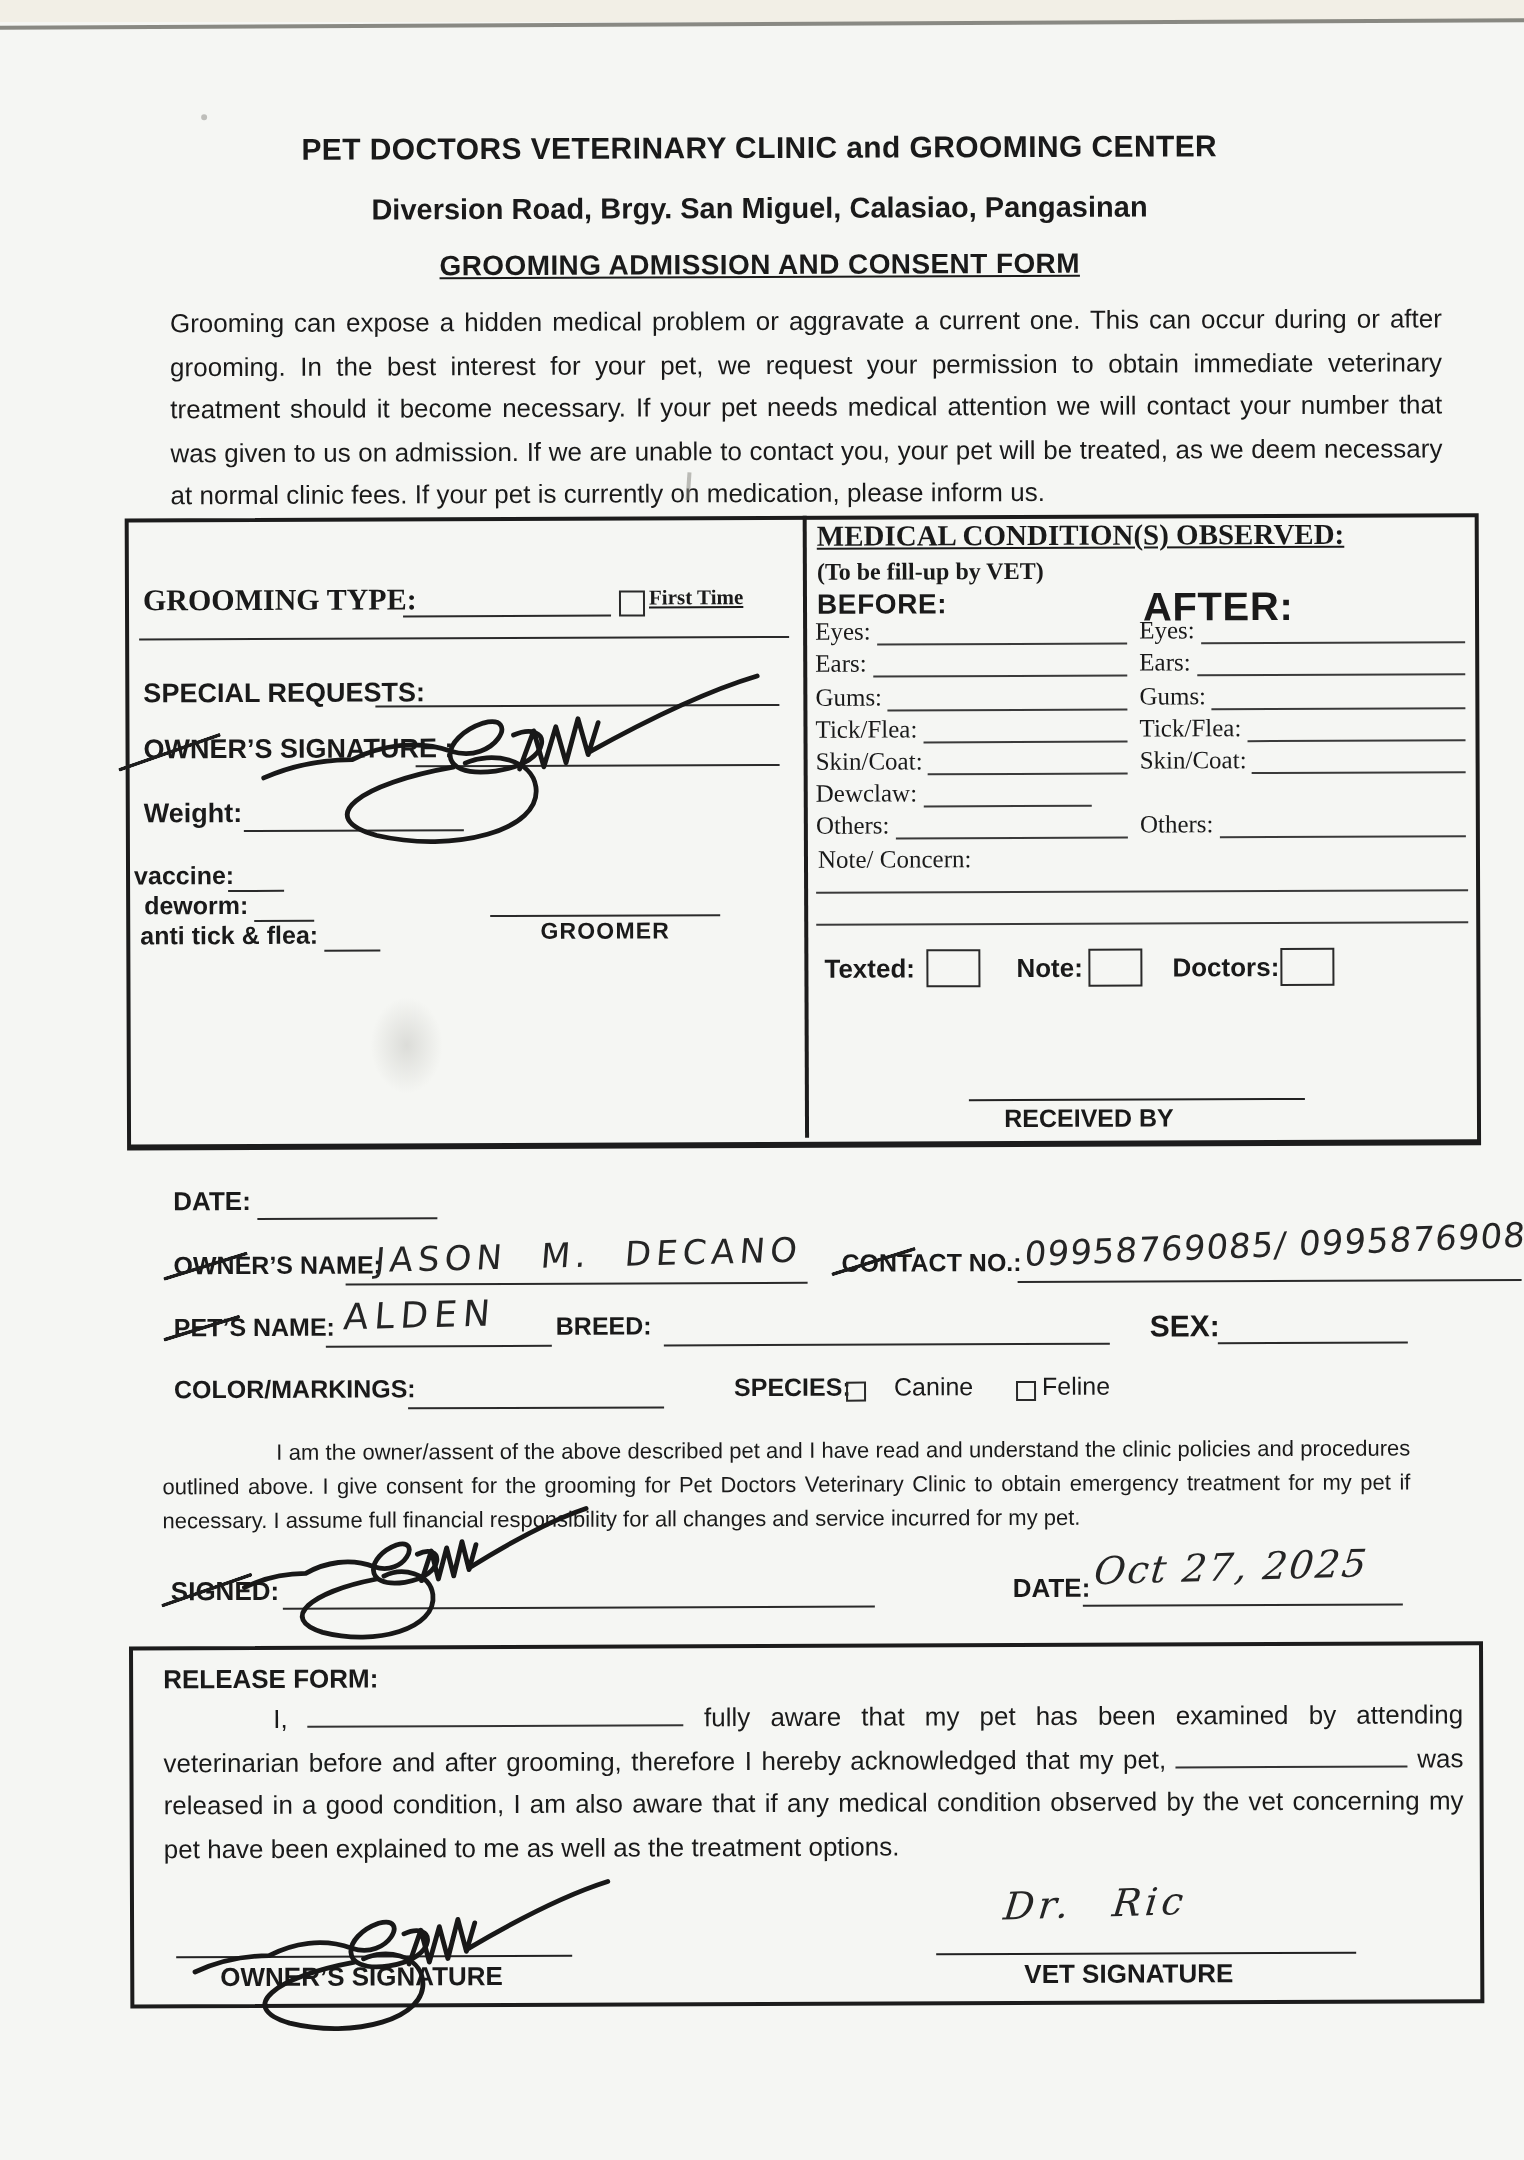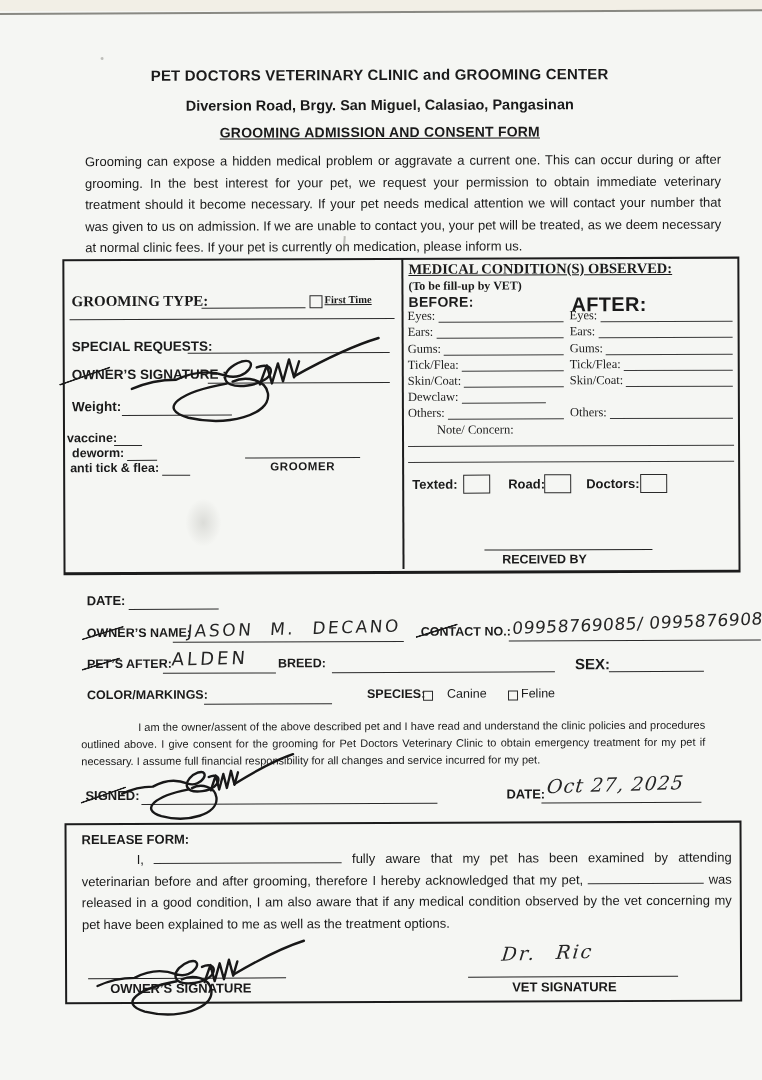--- a/index.html
+++ b/index.html
@@ -141,48 +141,48 @@
           <span class="mlbl">Skin/Coat:</span>
           <span class="mline"></span>
         </div>
       <div class="mrow"></div>
       <div class="mrow">
           <span class="mlbl">Others:</span>
           <span class="mline"></span>
         </div>
     </div>
 
-    <div class="abs serif" style="left:409px;top:423px;font-size:12.5px;margin-left:28px;">Note/ Concern:</div>
+    <div class="abs serif" style="left:409px;top:423px;font-size:12.5px;">Note/ Concern:</div>
     <div class="abs" style="left:408px;top:430px;width:326px;height:16px;border-bottom:1px solid #3a3a3a;"></div>
     <div class="abs" style="left:408px;top:446px;width:326px;height:16px;border-bottom:1px solid #3a3a3a;"></div>
 
     <div class="abs pay-lbl" style="left:412px;top:477px;">Texted:</div>
     <span class="abs cb" style="left:463px;top:475px;width:25px;height:17px;"></span>
-    <div class="abs pay-lbl" style="left:508px;top:477px;">Road:</div>
+    <div class="abs pay-lbl" style="left:508px;top:477px;">Note:</div>
     <span class="abs cb" style="left:544px;top:475px;width:25px;height:17px;"></span>
     <div class="abs pay-lbl" style="left:586px;top:477px;">Doctors:</div>
     <span class="abs cb" style="left:640px;top:475px;width:25px;height:17px;"></span>
 
     <div class="abs" style="left:484px;top:534px;width:168px;height:16px;border-bottom:1.6px solid #222;"></div>
     <div class="abs b center" style="left:460px;top:553px;width:168px;font-size:12.5px;">RECEIVED BY</div>
 
     <div class="abs b" style="left:86px;top:592px;font-size:13px;">DATE:</div>
     <div class="abs line" style="left:128px;top:592px;width:90px;height:16px;"></div>
 
     <div class="abs b" style="left:86px;top:625px;font-size:12.5px;">OWNER’S NAME:</div>
     <div class="slash" style="left:80px;top:631px;width:44px;transform:rotate(-17deg);"></div>
     <div class="abs line" style="left:172px;top:625px;width:231px;height:16px;"></div>
     <div class="abs hand hand-print" style="left:187px;top:618px;font-size:17px;word-spacing:9px;">JASON M. DECANO</div>
 
     <div class="abs b" style="left:420px;top:625px;font-size:12.5px;">CONTACT NO.:</div>
     <div class="slash" style="left:414px;top:630px;width:44px;transform:rotate(-17deg);"></div>
     <div class="abs line" style="left:508px;top:625px;width:252px;height:16px;"></div>
     <div class="abs hand" style="left:512px;top:614px;font-size:17px;letter-spacing:.5px;transform:skewX(-7deg) rotate(-2deg);">09958769085/ 09958769085</div>
 
-    <div class="abs b" style="left:86px;top:656px;font-size:12.5px;">PET’S AFTER:</div>
+    <div class="abs b" style="left:86px;top:656px;font-size:12.5px;">PET’S NAME:</div>
     <div class="slash" style="left:80px;top:662px;width:40px;transform:rotate(-17deg);"></div>
     <div class="abs line" style="left:162px;top:656px;width:113px;height:16px;"></div>
     <div class="abs hand hand-print" style="left:171px;top:647px;font-size:18px;letter-spacing:3px;">ALDEN</div>
     <div class="abs b" style="left:277px;top:656px;font-size:12.5px;">BREED:</div>
     <div class="abs line" style="left:331px;top:656px;width:223px;height:16px;"></div>
     <div class="abs b" style="left:574px;top:656px;font-size:15px;">SEX:</div>
     <div class="abs line" style="left:608px;top:656px;width:95px;height:16px;"></div>
 
     <div class="abs b" style="left:86px;top:687px;font-size:12.5px;">COLOR/MARKINGS:</div>
     <div class="abs line" style="left:203px;top:687px;width:128px;height:16px;"></div>

